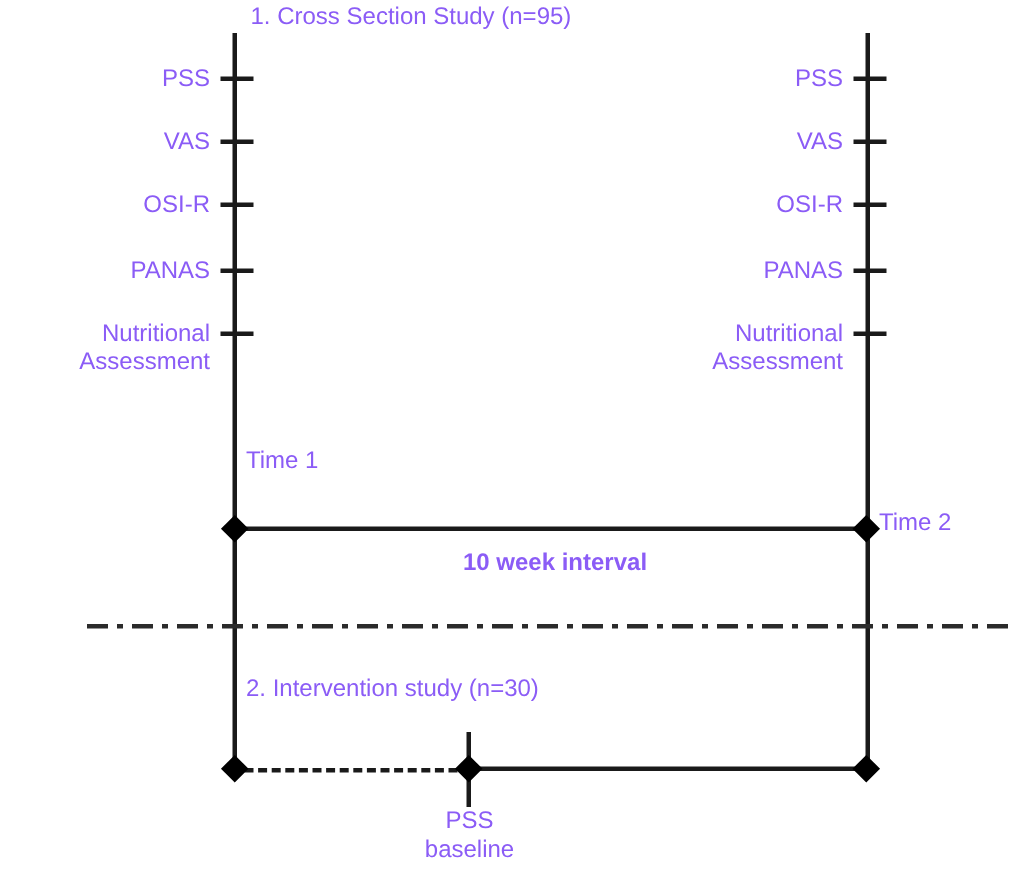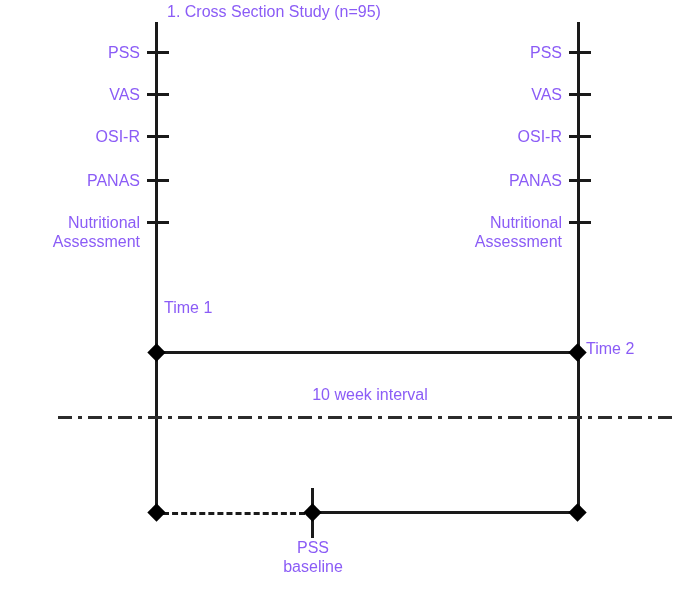--- a/index.html
+++ b/index.html
@@ -104,24 +104,25 @@
   <div class="lbl r" style="left:420px; top:171px; width:142px;">PANAS</div>
   <div class="lbl r" style="left:420px; top:213px; width:142px;">Nutritional
 Assessment</div>
 
   <div class="lbl l" style="left:164px; top:298px;text-align:center;">Time 1</div>
   <div class="lbl l" style="left:586px; top:307px;margin-top:32px;">Time 2</div>
 
   <div class="hline" style="left:157px; top:351px; width:422px;"></div>
   <div class="diamond" style="left:150px; top:346px;"></div>
   <div class="diamond" style="left:571px; top:346px;"></div>
-  <div class="lbl c" style="left:175px; top:385px; width:390px;">10 week interval</div>
+  <div class="lbl c" style="left:175px; top:366px; width:390px;font-weight:bold;">10 week interval</div>
 
   <div class="dashdot" style="left:58px; top:416px; width:614px;"></div>
 
+  <div class="lbl l" style="left:164px; top:450px;">2. Intervention study (n=30)</div>
 
   <div class="dashline" style="left:163px; top:512px; width:142px;"></div>
 
   <div class="hline" style="left:312px; top:511px; width:267px;"></div>
 
   <div class="vline" style="left:311px; top:488px; height:50px;"></div>
 
   <div class="diamond" style="left:150px; top:506px;"></div>
   <div class="diamond" style="left:306px; top:506px;"></div>
   <div class="diamond" style="left:571px; top:506px;"></div>

